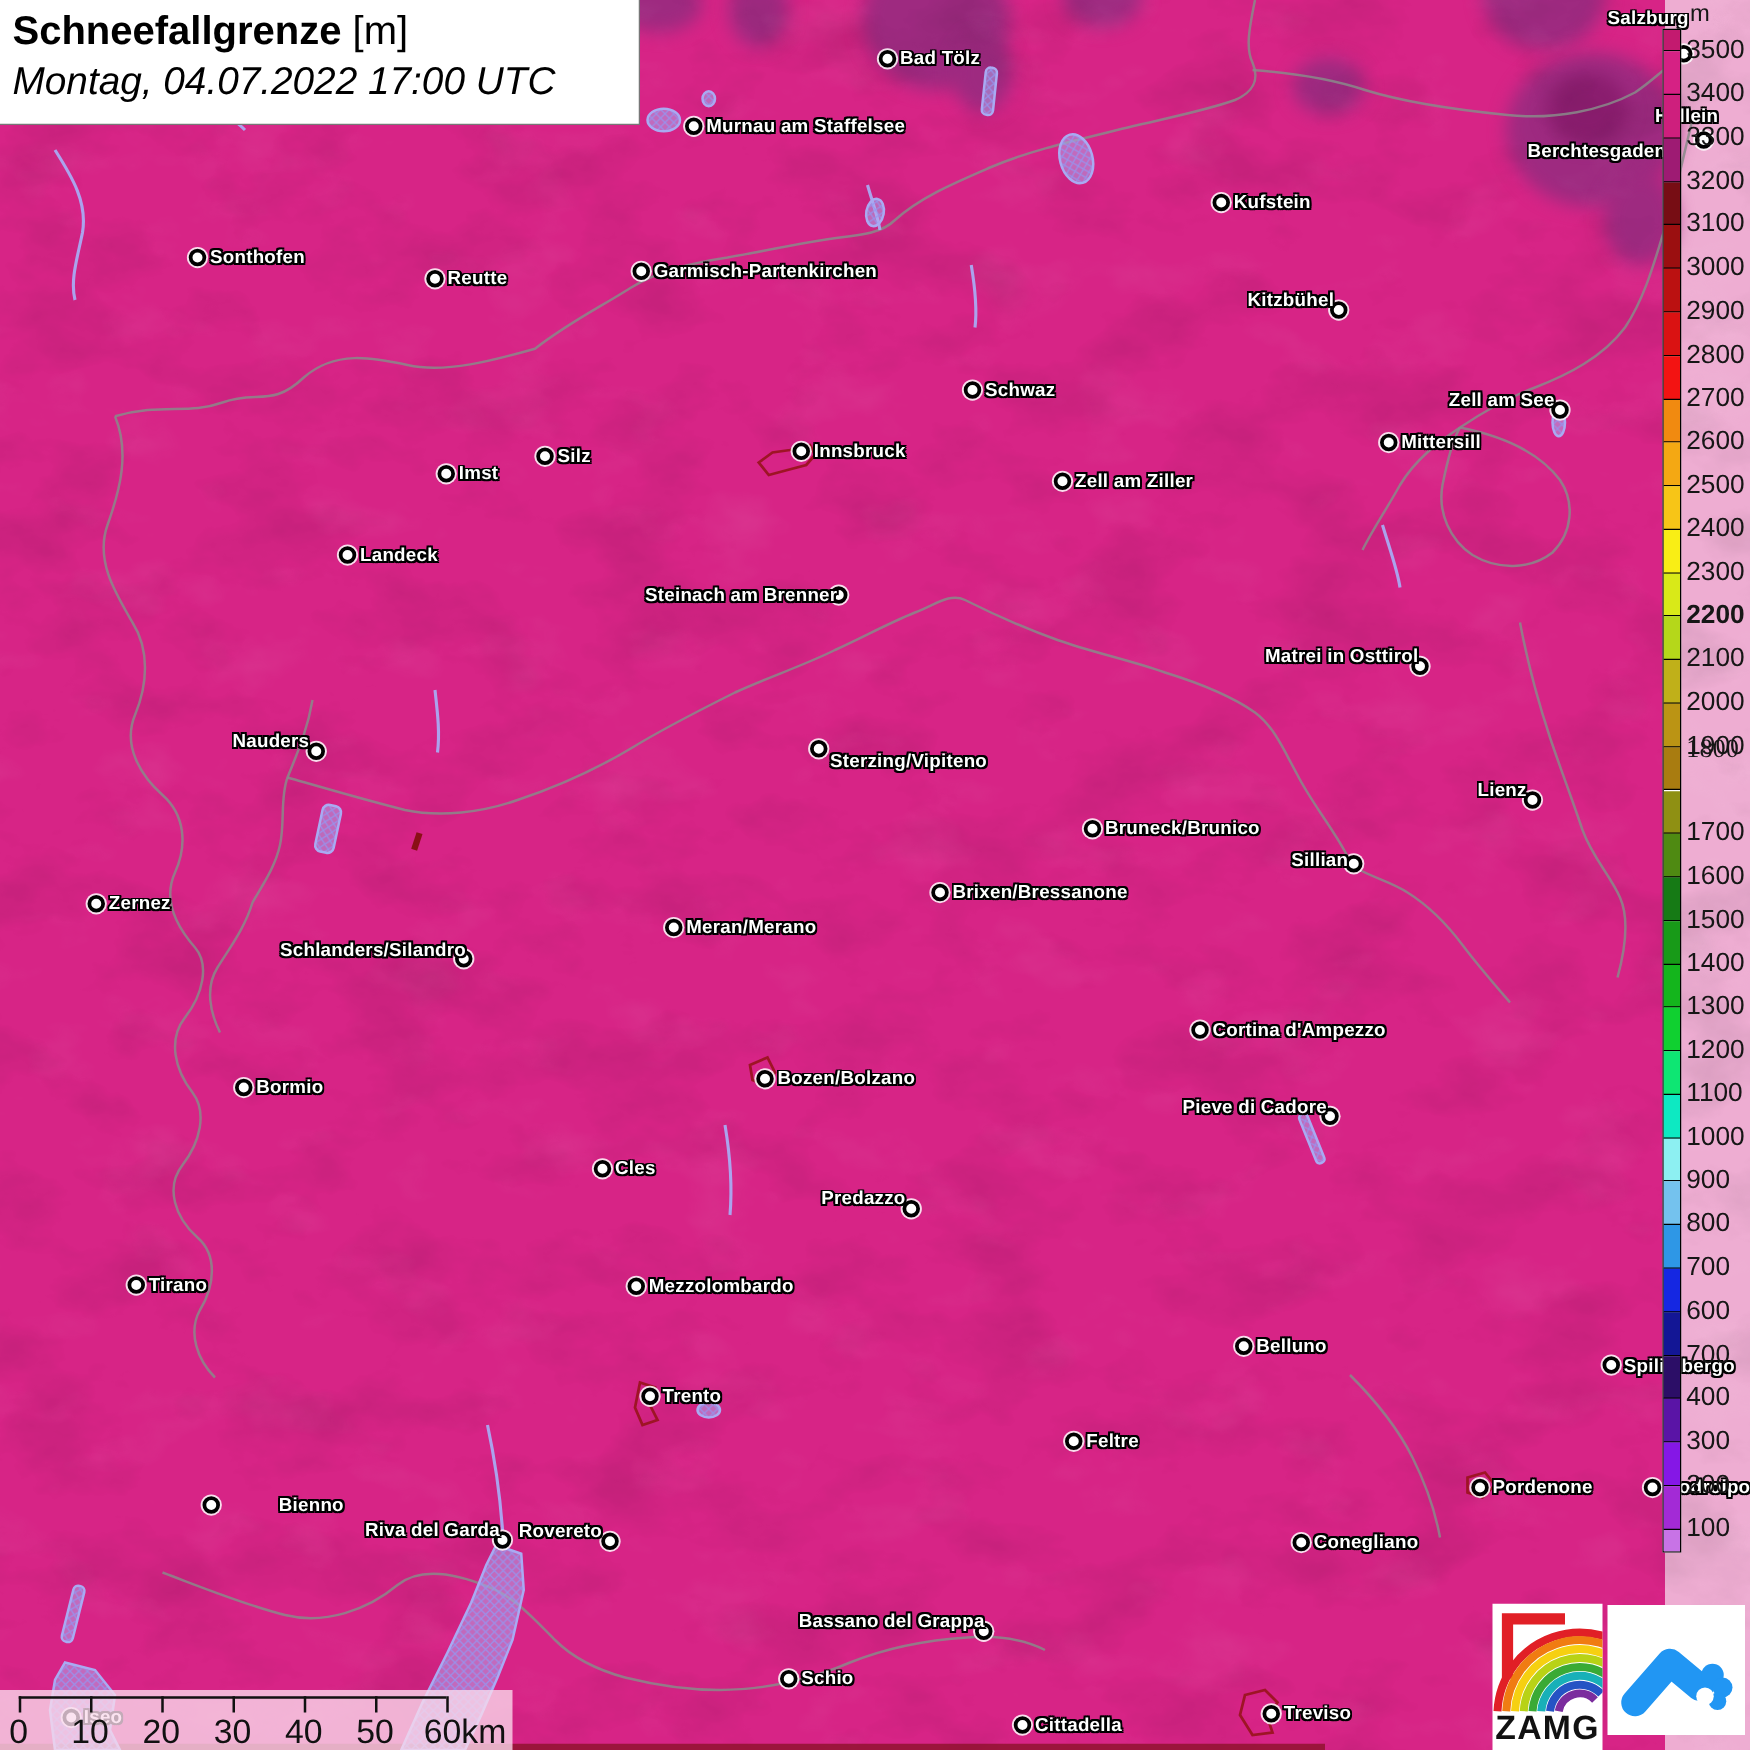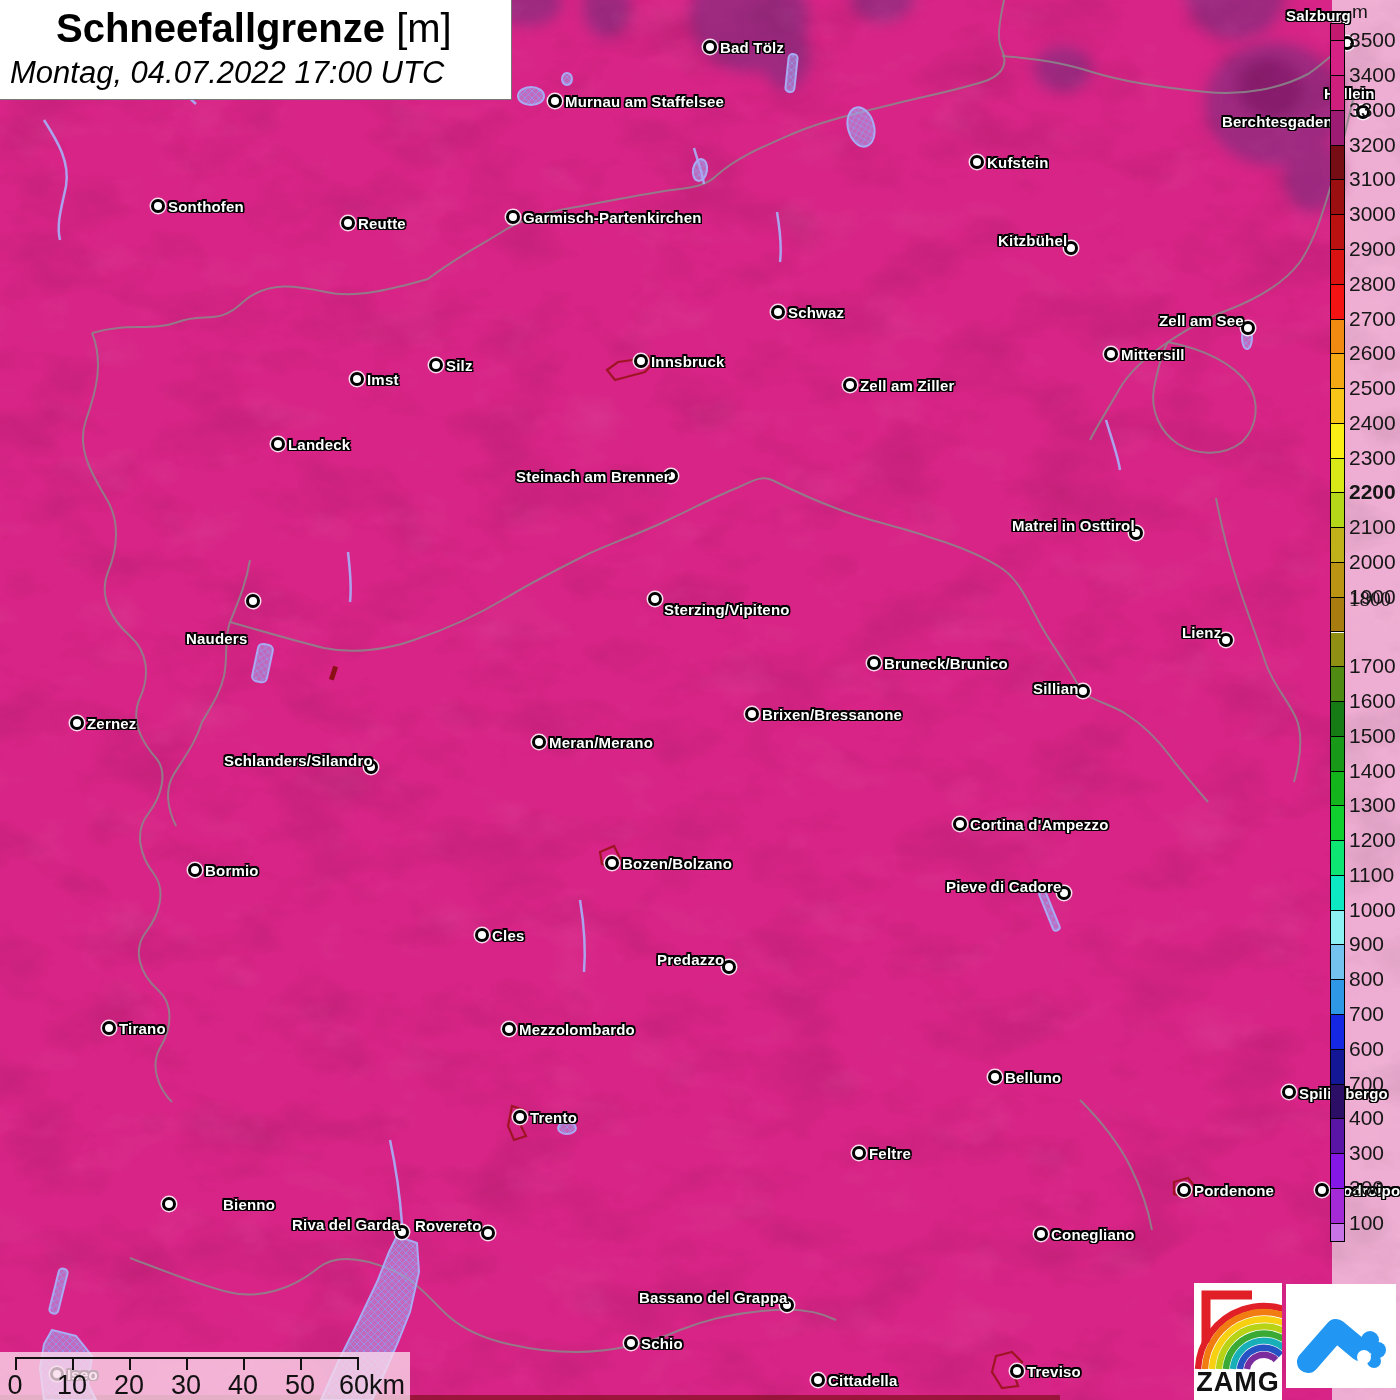--- a/index.html
+++ b/index.html
@@ -17,21 +17,21 @@
   .cityline{stroke:var(--c-cityline,#9b1420);stroke-width:2.2;fill:none;opacity:.95;}
   #cities{position:absolute;left:0;top:0;width:100%;height:100%;z-index:5;}
   .city-label{position:absolute;transform:translateY(-50%);white-space:nowrap;color:#fff;font-weight:700;font-size:15px;letter-spacing:.2px;
     text-shadow:-1.5px -1.5px 0 #000,1.5px -1.5px 0 #000,-1.5px 1.5px 0 #000,1.5px 1.5px 0 #000,-1.5px 0 0 #000,1.5px 0 0 #000,0 -1.5px 0 #000,0 1.5px 0 #000;}
   .city-dot{position:absolute;width:8px;height:8px;background:#fff;border:3px solid #000;border-radius:50%;box-shadow:0 0 0 1.5px rgba(255,255,255,.85);}
   #colorbar{position:absolute;left:1330px;top:23px;width:13px;height:1217px;border:1px solid #000;z-index:6;background:#fff;}
   .cb-seg{position:absolute;left:0;width:13px;box-sizing:border-box;border-bottom:1px solid #000;}
   .cb-label{position:absolute;transform:translateY(-50%);left:1349px;font-size:21px;color:#161616;z-index:6;}
   #cb-unit{position:absolute;left:1352px;top:1px;font-size:19px;color:#161616;z-index:6;}
   #titlebox{position:absolute;left:0;top:0;width:512px;height:100px;background:#fff;border-right:1px solid #777;border-bottom:1px solid #777;z-index:8;box-sizing:border-box;padding:6px 0 0 10px;}
-  #title-line1{font-size:40px;color:#000;margin-left:46px;}
+  #title-line1{font-size:32px;color:#000;}
   #title-line1 .b{font-weight:700;}
   #title-line2{font-size:31px;font-style:italic;color:#000;margin-top:4px;}
   #scalebar{position:absolute;left:0;top:1352px;width:410px;height:48px;background:rgba(250,219,236,.78);z-index:7;}
   #sb-line{position:absolute;left:15px;top:5px;width:342px;height:2px;background:#111;}
   .sb-tick{position:absolute;top:5px;width:2px;height:13px;background:#111;}
   .sb-label{position:absolute;top:18px;font-size:27px;color:#111;}
   #zamg-box{position:absolute;left:1194px;top:1283px;width:88px;height:117px;background:#fff;z-index:8;}
   #zamg-text{position:absolute;left:0;bottom:2px;width:100%;text-align:center;font-weight:700;font-size:27px;letter-spacing:1px;color:#111;}
   #snow-box{position:absolute;left:1286px;top:1284px;width:110px;height:104px;background:#fff;z-index:8;}
 </style>
@@ -152,21 +152,21 @@
       <div class="city-label" style="left: 367px; top: 379px;">Imst</div>
       <div class="city-dot" style="left: 843px; top: 378px;"></div>
       <div class="city-label" style="left: 860px; top: 385px;">Zell am Ziller</div>
       <div class="city-dot" style="left: 271px; top: 437px;"></div>
       <div class="city-label" style="left: 288px; top: 444px;">Landeck</div>
       <div class="city-dot" style="left: 664px; top: 469px;"></div>
       <div class="city-label" style="left: 516px; top: 476px;">Steinach am Brenner</div>
       <div class="city-dot" style="left: 1129px; top: 526px;"></div>
       <div class="city-label" style="left: 1012px; top: 525px;">Matrei in Osttirol</div>
       <div class="city-dot" style="left: 246px; top: 594px;"></div>
-      <div class="city-label" style="left: 186px; top: 593px; margin-top: 45px;">Nauders</div>
+      <div class="city-label" style="left: 186px; top: 593px;">Nauders</div>
       <div class="city-dot" style="left: 648px; top: 592px;"></div>
       <div class="city-label" style="left: 664px; top: 609px;">Sterzing/Vipiteno</div>
       <div class="city-dot" style="left: 1219px; top: 633px;"></div>
       <div class="city-label" style="left: 1182px; top: 632px;">Lienz</div>
       <div class="city-dot" style="left: 867px; top: 656px;"></div>
       <div class="city-label" style="left: 884px; top: 663px;">Bruneck/Brunico</div>
       <div class="city-dot" style="left: 1076px; top: 684px;"></div>
       <div class="city-label" style="left: 1033px; top: 688px;">Sillian</div>
       <div class="city-dot" style="left: 745px; top: 707px;"></div>
       <div class="city-label" style="left: 762px; top: 714px;">Brixen/Bressanone</div>

